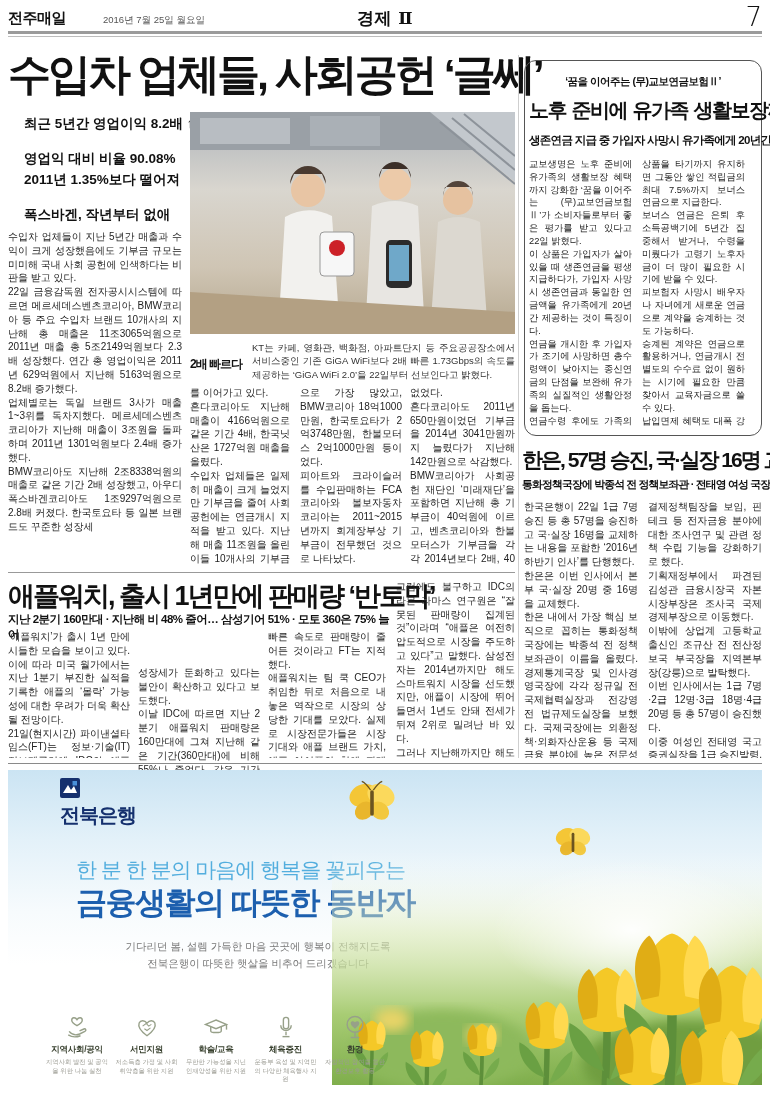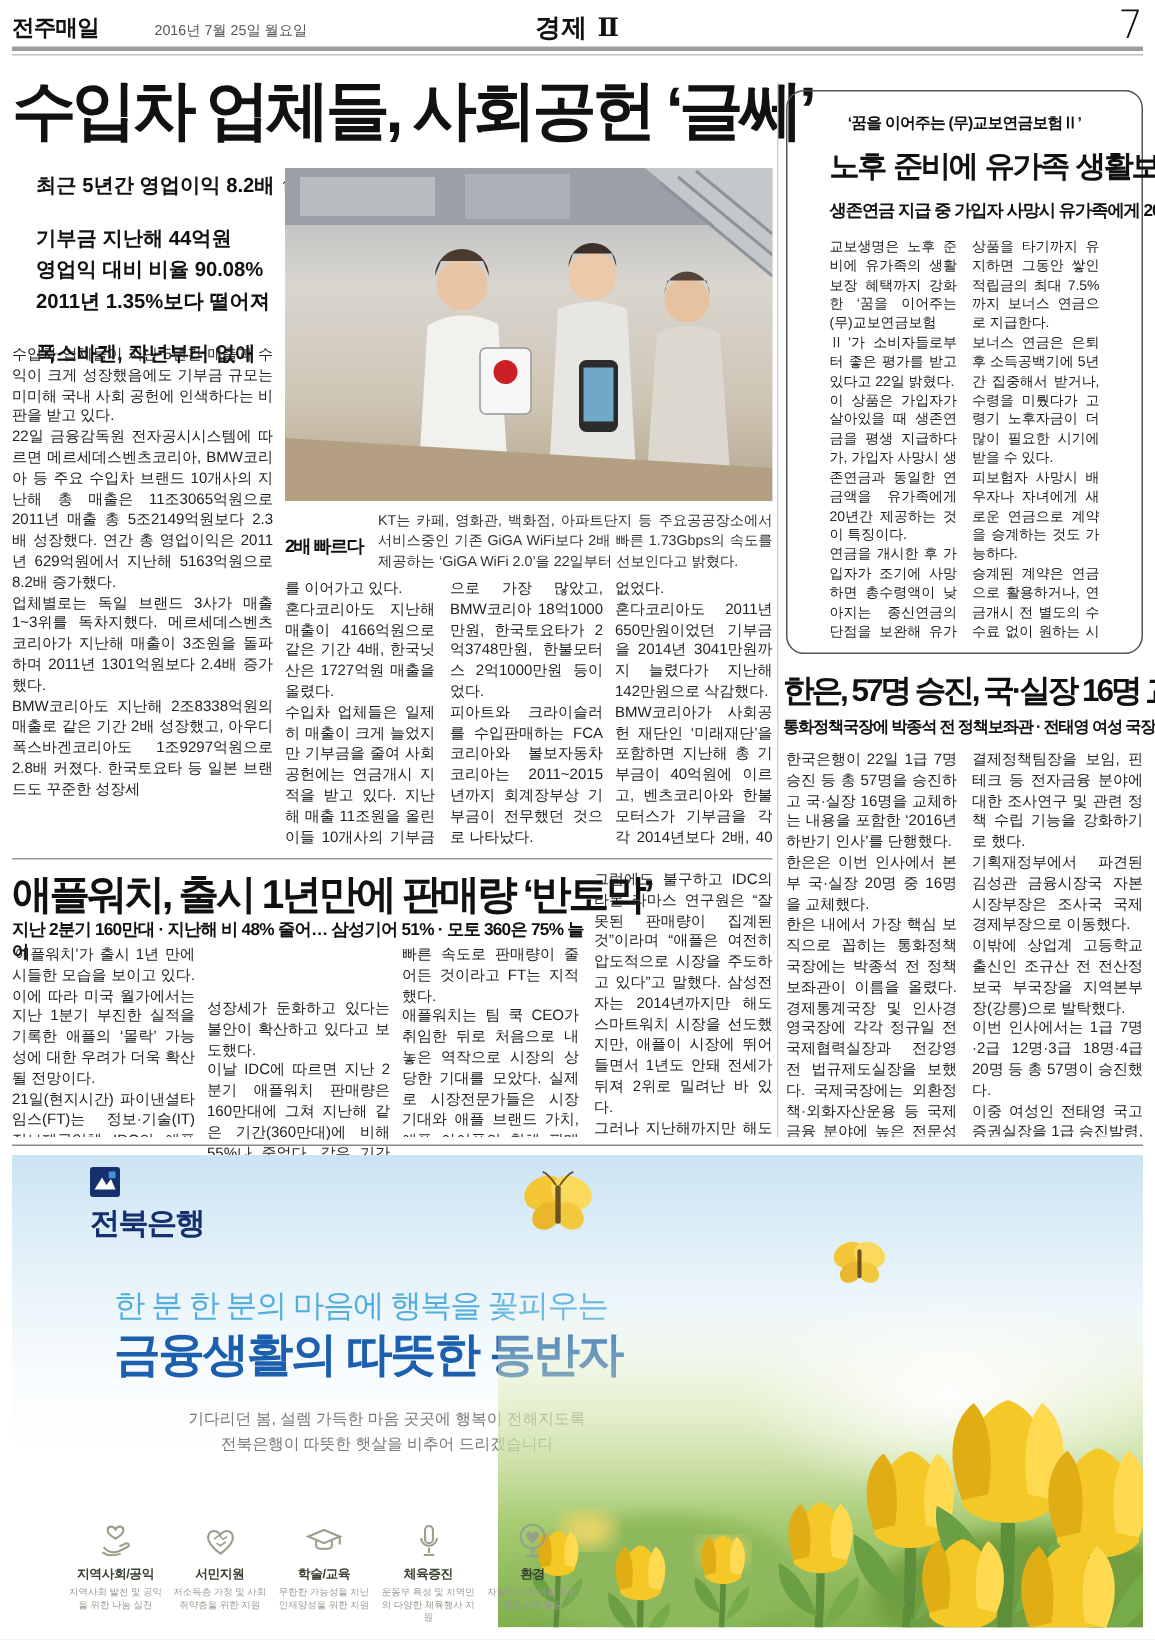--- a/index.html
+++ b/index.html
@@ -33,21 +33,21 @@
   .aw-headline{position:absolute;left:8px;top:578px;width:390px;font-size:27px;font-weight:800;
                letter-spacing:-2px;white-space:nowrap;}
   .aw-subhead{position:absolute;left:8px;top:612px;width:385px;font-size:11.5px;font-weight:700;letter-spacing:-0.5px;}
   .aw0{position:absolute;left:8px;top:630px;width:122px;height:128px;}
   .aw1{position:absolute;left:138px;top:666px;width:122px;height:128px;}
   .aw2{position:absolute;left:268px;top:630px;width:118px;height:128px;}
   .aw3{position:absolute;left:396px;top:580px;width:119px;height:178px;}
   
   .v-rule{position:absolute;left:518px;top:55px;height:703px;border-left:1px solid #cfcfcf;}
   .insurance{position:absolute;left:524px;top:60px;width:238px;height:376px;border:1.5px solid #555;
-             border-radius:12px;box-sizing:border-box;padding:10px 28px;}
+             border-radius:12px;box-sizing:border-box;padding:10px 4px;}
   .ins-kicker{text-align:center;font-size:10.5px;font-weight:700;margin-top:4px;letter-spacing:-0.5px;}
   .ins-headline{text-align:center;font-size:20px;font-weight:700;font-family:"DejaVu Serif",serif;
                 letter-spacing:-1.5px;margin-top:8px;white-space:nowrap;}
   .ins-subhead{text-align:center;font-size:11.5px;font-weight:800;margin-top:9px;letter-spacing:-0.7px;white-space:nowrap;}
   .ins-cols{display:flex;gap:10px;margin-top:10px;}
   .ins-col{width:103px;height:268px;font-size:9.3px;}
   
   .bok-headline{position:absolute;left:522px;top:446px;width:244px;font-size:21px;font-weight:800;
                 letter-spacing:-2px;white-space:nowrap;}
   .bok-subhead{position:absolute;left:522px;top:478px;width:244px;font-size:10.8px;font-weight:700;letter-spacing:-0.8px;white-space:nowrap;}
@@ -80,21 +80,20 @@
     <div class="paper">전주매일</div>
     <div class="date">2016년 7월 25일 월요일</div>
     <div class="section">경제 Ⅱ</div>
     <div class="pageno">7</div>
   </div>
   <div class="hdr-rule"></div>
 
   <div class="main-headline">수입차 업체들, 사회공헌 ‘글쎄’</div>
   <div class="deck">
     <div class="d0">최근 5년간 영업이익 8.2배 ↑</div>
-    <div>기부금 지난해 44억원</div>
     <div>영업익 대비 비율 90.08%</div>
     <div>2011년 1.35%보다 떨어져</div>
     <div class="d4">폭스바겐, 작년부터 없애</div>
   </div>
   <div class="bodytext col0">수입차 업체들이 지난 5년간 매출과 수익이 크게 성장했음에도 기부금 규모는 미미해 국내 사회 공헌에 인색하다는 비판을 받고 있다.
 22일 금융감독원 전자공시시스템에 따르면 메르세데스벤츠코리아, BMW코리아 등 주요 수입차 브랜드 10개사의 지난해 총 매출은 11조3065억원으로 2011년 매출 총 5조2149억원보다 2.3배 성장했다. 연간 총 영업이익은 2011년 629억원에서 지난해 5163억원으로 8.2배 증가했다.
 업체별로는 독일 브랜드 3사가 매출 1~3위를 독차지했다. 메르세데스벤츠코리아가 지난해 매출이 3조원을 돌파하며 2011년 1301억원보다 2.4배 증가했다.
 BMW코리아도 지난해 2조8338억원의 매출로 같은 기간 2배 성장했고, 아우디폭스바겐코리아도 1조9297억원으로 2.8배 커졌다. 한국토요타 등 일본 브랜드도 꾸준한 성장세</div>
 
   <div class="photo">

